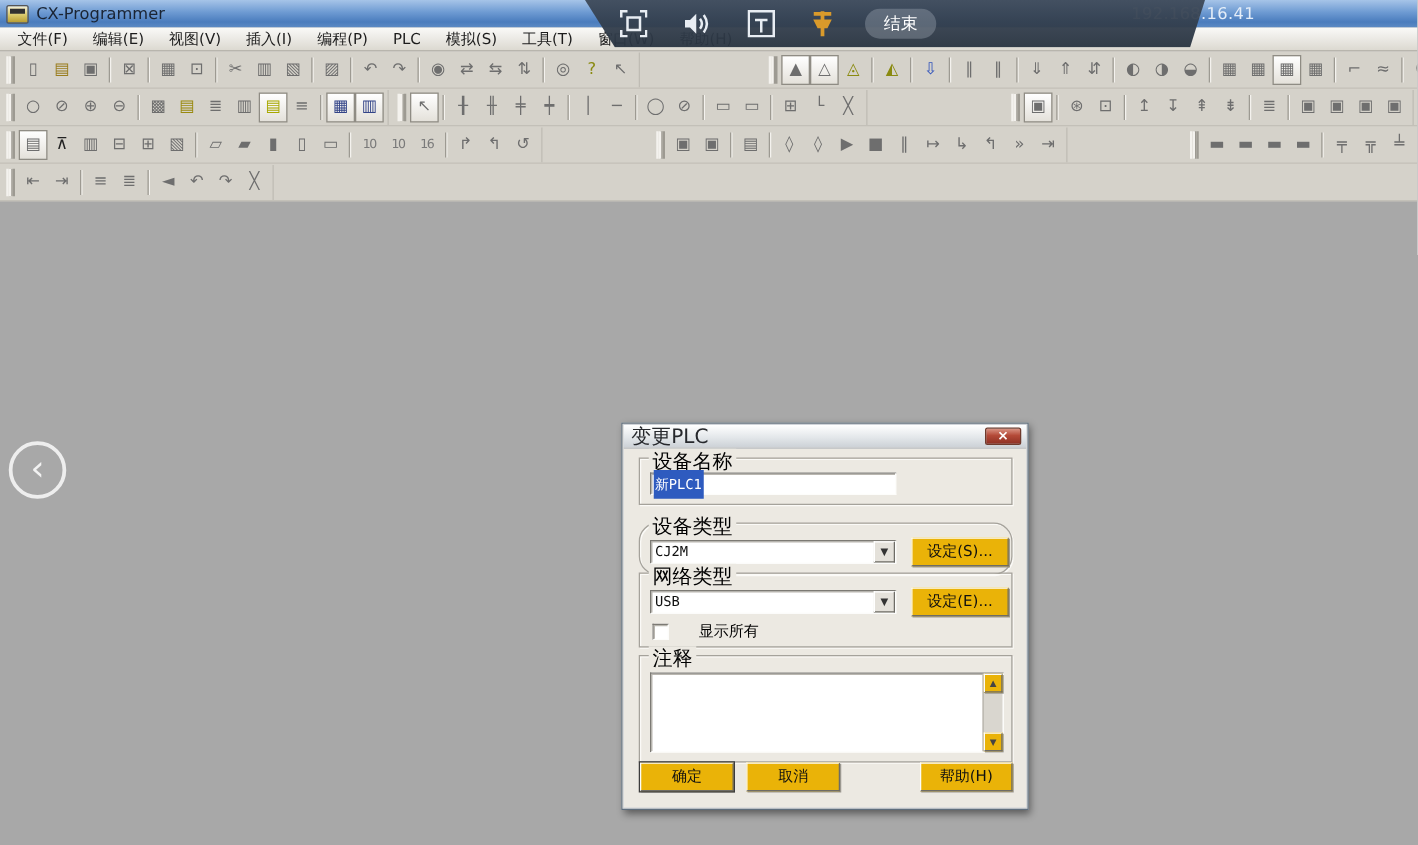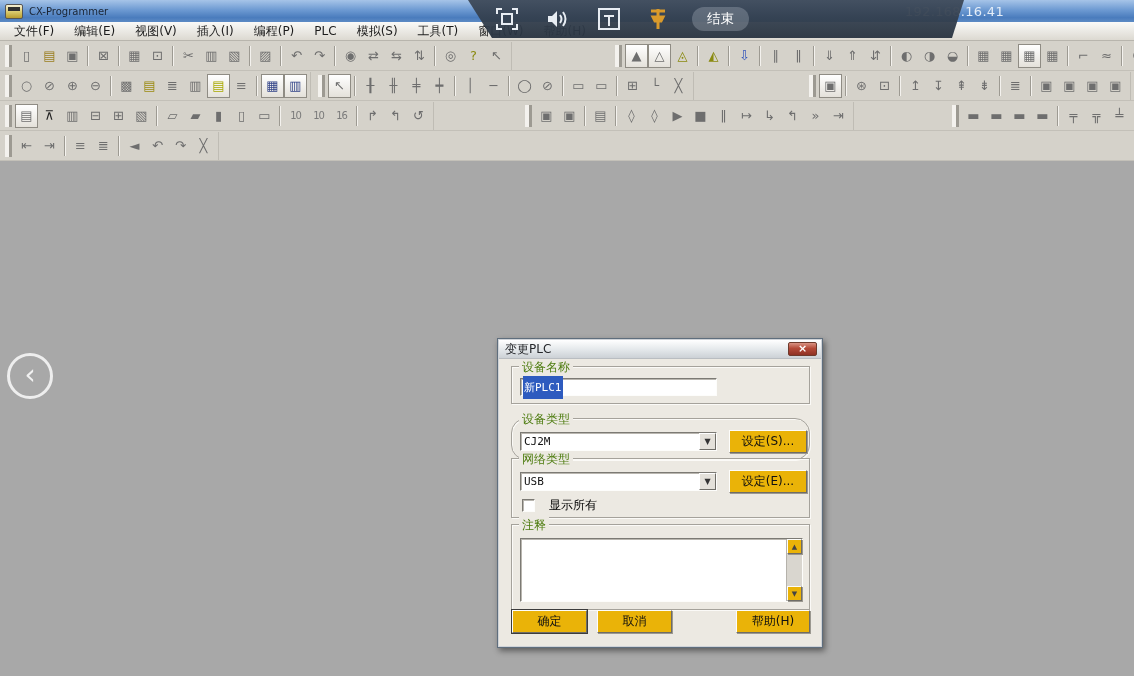--- a/index.html
+++ b/index.html
@@ -8,21 +8,21 @@
   #screen { position:relative; width:1134px; height:676px; background:#a8a8a8; overflow:hidden; }
 
   
   #titlebar { position:absolute; top:0; left:0; width:100%; height:22px;
     background:linear-gradient(180deg,#a6c4e8 0%,#6d9ad2 45%,#4a7cbd 80%,#5c8ac4 100%);
     display:flex; align-items:center; padding-left:5px; }
   #app-icon { width:18px; height:15px; background:linear-gradient(180deg,#f5f0d8,#d8c86a 55%,#b89c30);
     border:1px solid #555; border-radius:2px; margin-right:6px; position:relative; }
   #app-icon:before { content:""; position:absolute; left:2px; right:2px; top:2px; height:4px;
     background:#303030; }
-  #titlebar .title-text { color:#1a2433; font-size:10px; }
+  #titlebar .title-text { color:#1a2433; font-size:13px; }
   #ip-text { position:absolute; left:905px; top:4px; color:#e4edf8; font-size:13px; letter-spacing:.3px; }
 
   
   #menubar { position:absolute; top:22px; left:0; width:100%; height:19px;
     background:linear-gradient(180deg,#fafaf8,#dcd9d1); border-bottom:1px solid #b8b5ad;
     display:flex; align-items:center; padding-left:4px; }
   .menu-item { padding:1px 10px; color:#1c1c1c; font-size:12px; white-space:nowrap; }
 
   
   #toolbar-area { position:absolute; top:41px; left:0; width:100%; background:#d5d2ca; }
@@ -58,49 +58,49 @@
     display:flex; align-items:center; justify-content:center;
     color:rgba(250,250,250,.9); font-size:28px; line-height:1; padding-bottom:3px; }
 
   
   #dialog { position:absolute; left:497px; top:338px; width:326px; height:310px; z-index:30;
     background:#ece9e2; border:1px solid #5f6e7d;
     box-shadow:0 0 0 1px #cfd3d8 inset, 2px 3px 6px rgba(0,0,0,.45); }
   #dialog-titlebar { position:absolute; top:1px; left:1px; right:1px; height:19px;
     background:linear-gradient(180deg,#ffffff,#e3e7ea 55%,#ccd1d6);
     border-bottom:1px solid #b9bdc1; display:flex; align-items:center; padding-left:6px; }
-  #dialog-title { font-size:12px; color:#26282c; }
+  #dialog-title { font-size:16px; color:#26282c; }
   #dialog-close { position:absolute; right:4px; top:2px; width:29px; height:14px;
     background:linear-gradient(180deg,#d99383,#b44a38 45%,#8f3124);
     border:1px solid #6e3a2c; border-radius:2px; color:#fff; font-size:11px; font-weight:bold;
     text-align:center; line-height:12px; }
   .groupbox { position:absolute; left:13px; width:299px;
     border:1px solid #a5a29b; box-shadow:1px 1px 0 #fbfaf7 inset, 1px 1px 0 #fbfaf7; }
   .groupbox > .gb-label { position:absolute; top:-8px; left:7px; background:#ece9e2;
-    padding:0 3px; font-size:12px; color:#4d7c0f; }
+    padding:0 3px; font-size:16px; color:#000000; }
   .sunken { background:#fff; border:1px solid; border-color:#7c7a74 #fdfdfb #fdfdfb #7c7a74;
     box-shadow:inset 1px 1px 0 #b9b6af; }
   #device-name-box { top:27px; height:38px; }
   #device-name-input { position:absolute; left:8px; top:11px; width:197px; height:18px;
     font-size:11px; display:flex; align-items:center; padding-left:2px; }
   #device-name-input .sel { background:#2e5bbf; color:#fff; padding:4px 1px;
     font-family:"DejaVu Sans Mono", monospace; font-size:11px; }
   #device-type-box { top:79px; height:42px;border-radius:15px; }
   #network-type-box { top:119px; height:60px; }
   .combo { position:absolute; left:8px; top:13px; width:197px; height:19px; display:flex; }
   .combo .combo-value { flex:1; display:flex; align-items:center; padding-left:3px;
     font-family:"DejaVu Sans Mono", monospace; font-size:11px; color:#111; }
   .dd-btn { width:17px; height:100%; background:#e4e1da; border:1px solid;
     border-color:#fff #6e6c66 #6e6c66 #fff; font-size:8px; color:#333;
     display:flex; align-items:center; justify-content:center; }
   .push-btn { background:#eab308; border:1px solid; border-color:#fdfdfb #6e6c66 #6e6c66 #fdfdfb;
     box-shadow:1px 1px 0 #9b9890; font-size:12px; color:#111;
     display:flex; align-items:center; justify-content:center; }
   .settings-btn { position:absolute; left:217px; top:11px; width:78px; height:23px; }
-  .checkbox-row { position:absolute; left:10px; top:38px; display:flex; align-items:center; gap:14px; }
+  .checkbox-row { position:absolute; left:10px; top:38px; display:flex; align-items:center; gap:24px; }
   .checkbox { width:13px; height:13px; }
   #comment-box { top:185px; height:86px; }
   #comment-area { position:absolute; left:8px; top:13px; width:283px; height:64px; display:flex; }
   #comment-text { flex:1; }
   #comment-scrollbar { width:16px; background:#d9d6cf; display:flex; flex-direction:column;
     justify-content:space-between; border-left:1px solid #b5b2ab; }
   .scroll-btn { height:15px; font-size:7px; color:#444; }
   .dlg-btn { position:absolute; top:271px; height:23px; }
   #ok-button { left:14px; width:75px; outline:1px solid #3c3c3c; }
   #cancel-button { left:99px; width:75px; }

